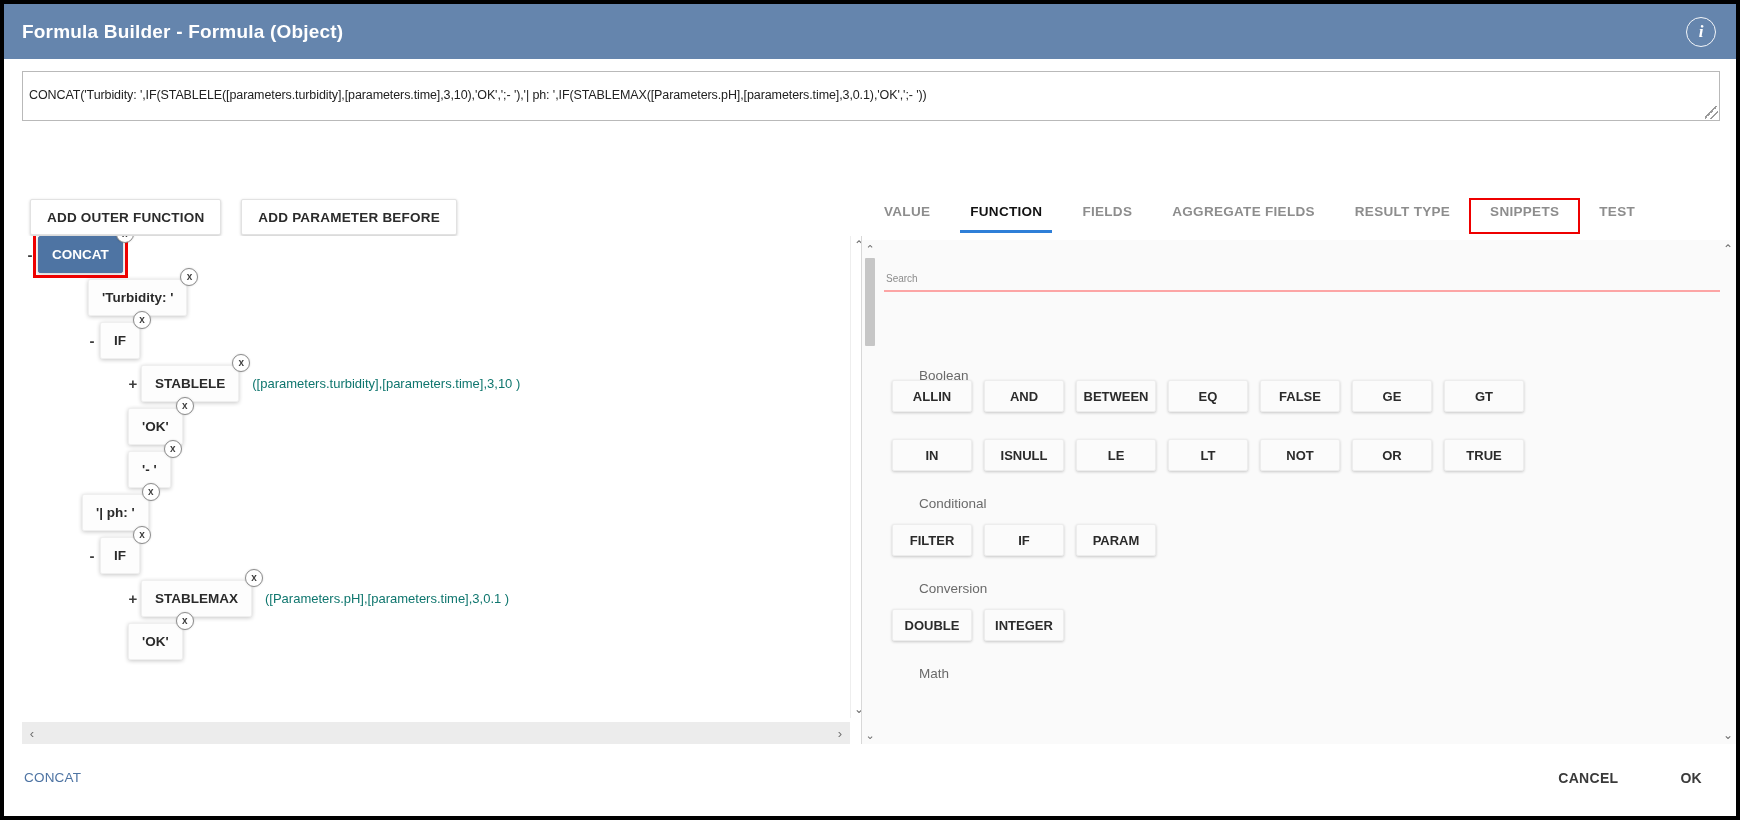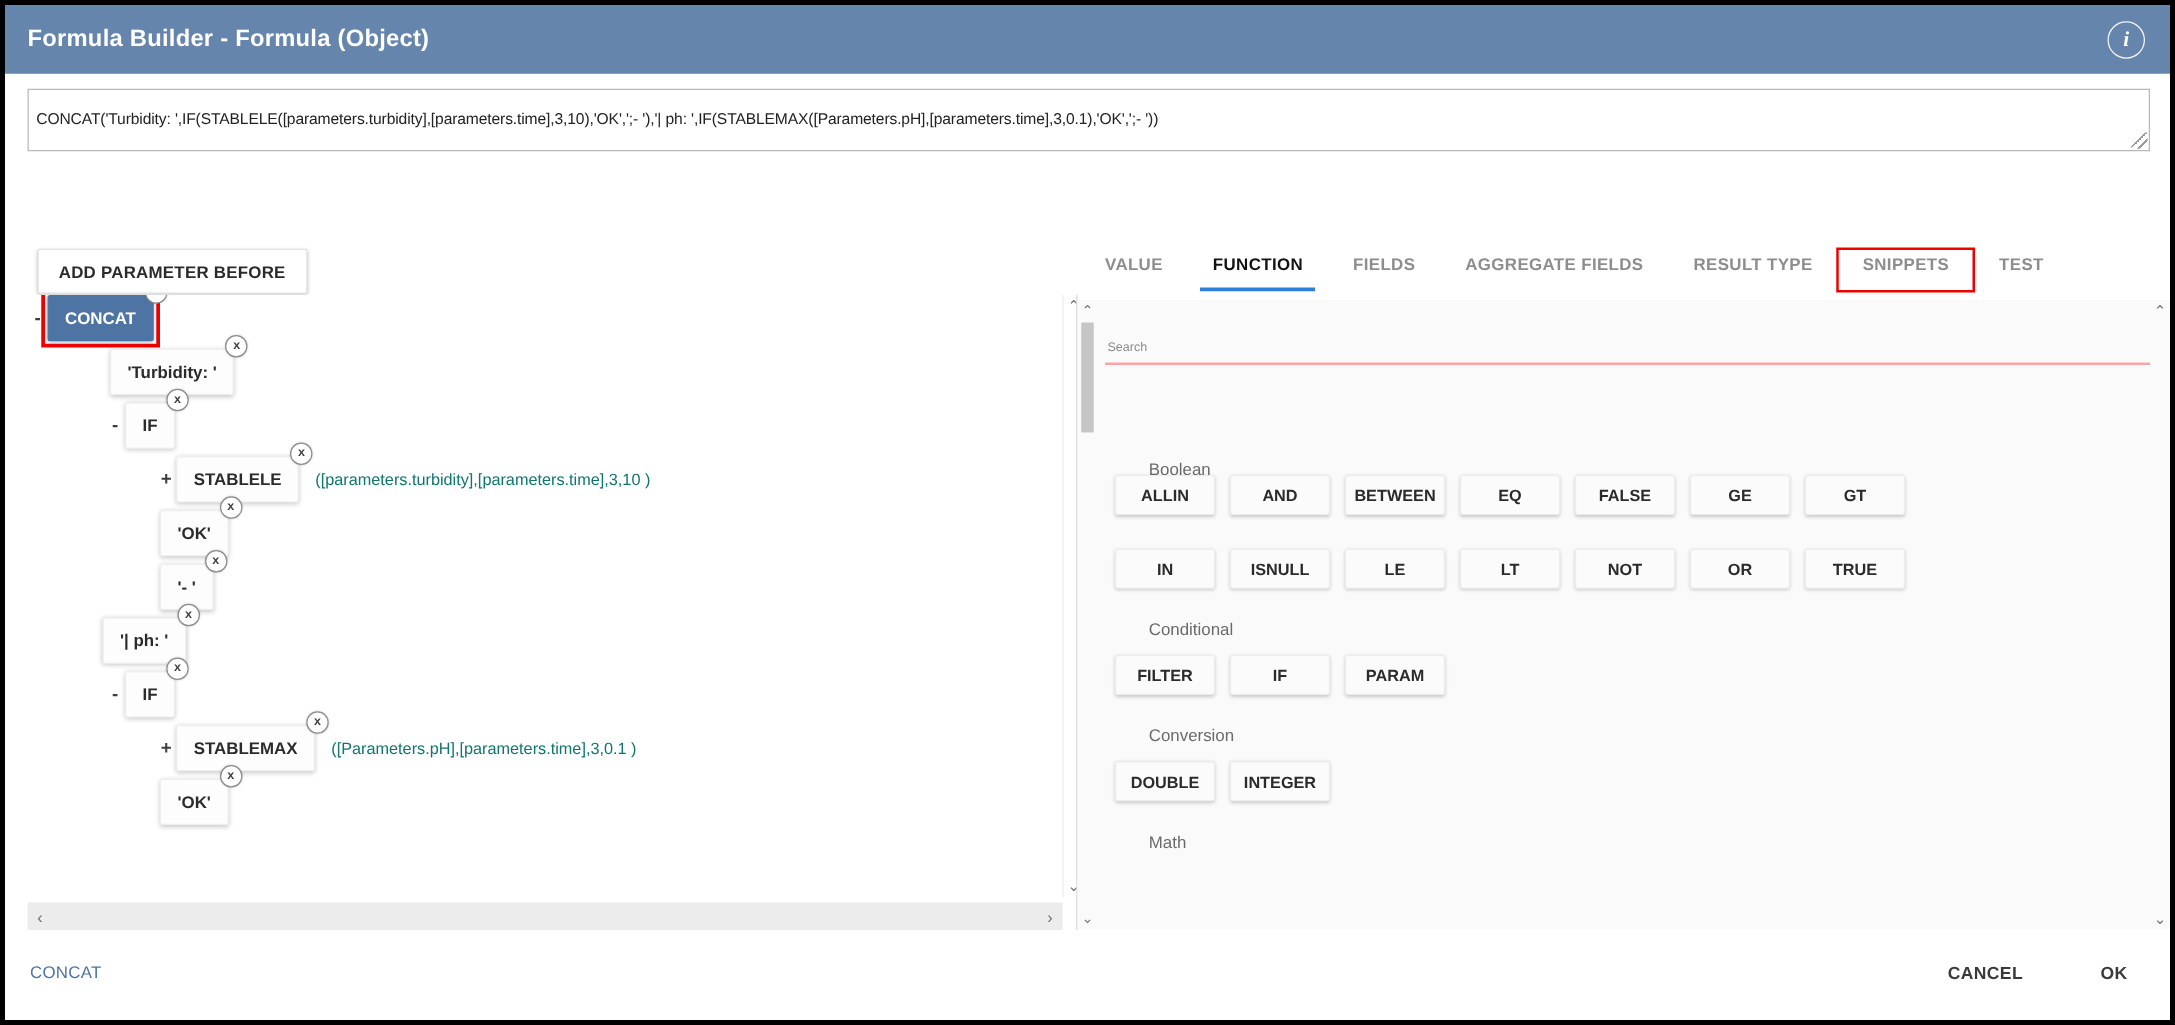--- a/index.html
+++ b/index.html
@@ -213,20 +213,21 @@
     <div class="title">Formula Builder - Formula (Object)</div>
     <div class="info-btn">i</div>
   </div>
 
   <div class="formula-wrap">
     <div class="formula-text">CONCAT('Turbidity: ',IF(STABLELE([parameters.turbidity],[parameters.time],3,10),'OK',';- '),'| ph: ',IF(STABLEMAX([Parameters.pH],[parameters.time],3,0.1),'OK',';- '))</div>
     <div class="resize-grip"></div>
   </div>
 
   <div class="tree-toolbar">
+    <div class="tb-btn">ADD OUTER FUNCTION</div>
     <div class="tb-btn">ADD PARAMETER BEFORE</div>
   </div>
 
   <div class="tree-area" id="tree-area">
       <div class="node-row" style="left: 0px; top: 0px;">
         <span class="expander">-</span>
         <span class="chip-wrap highlight">
           <span class="chip selected">CONCAT</span>
           <span class="del-badge">x</span>
         </span>

